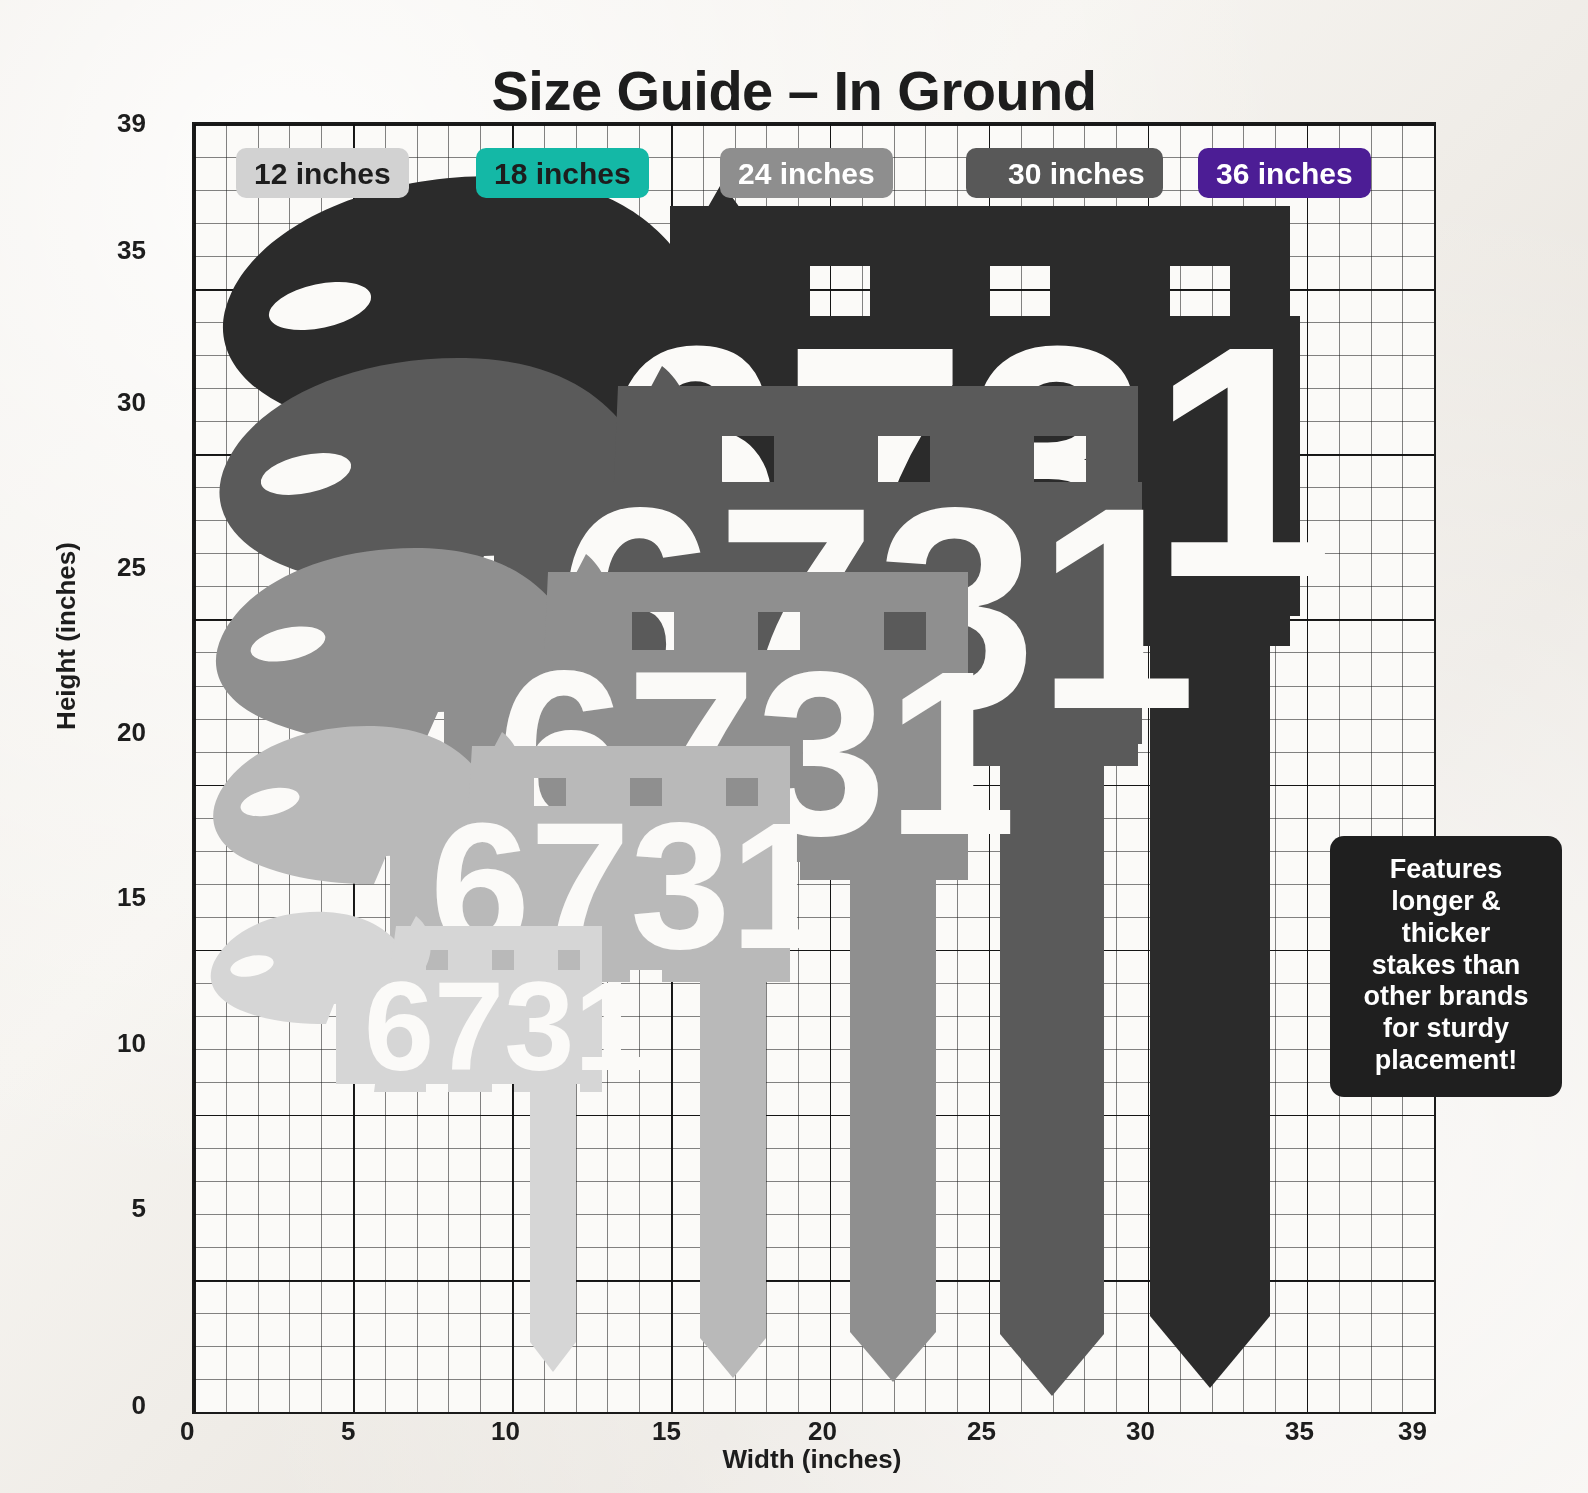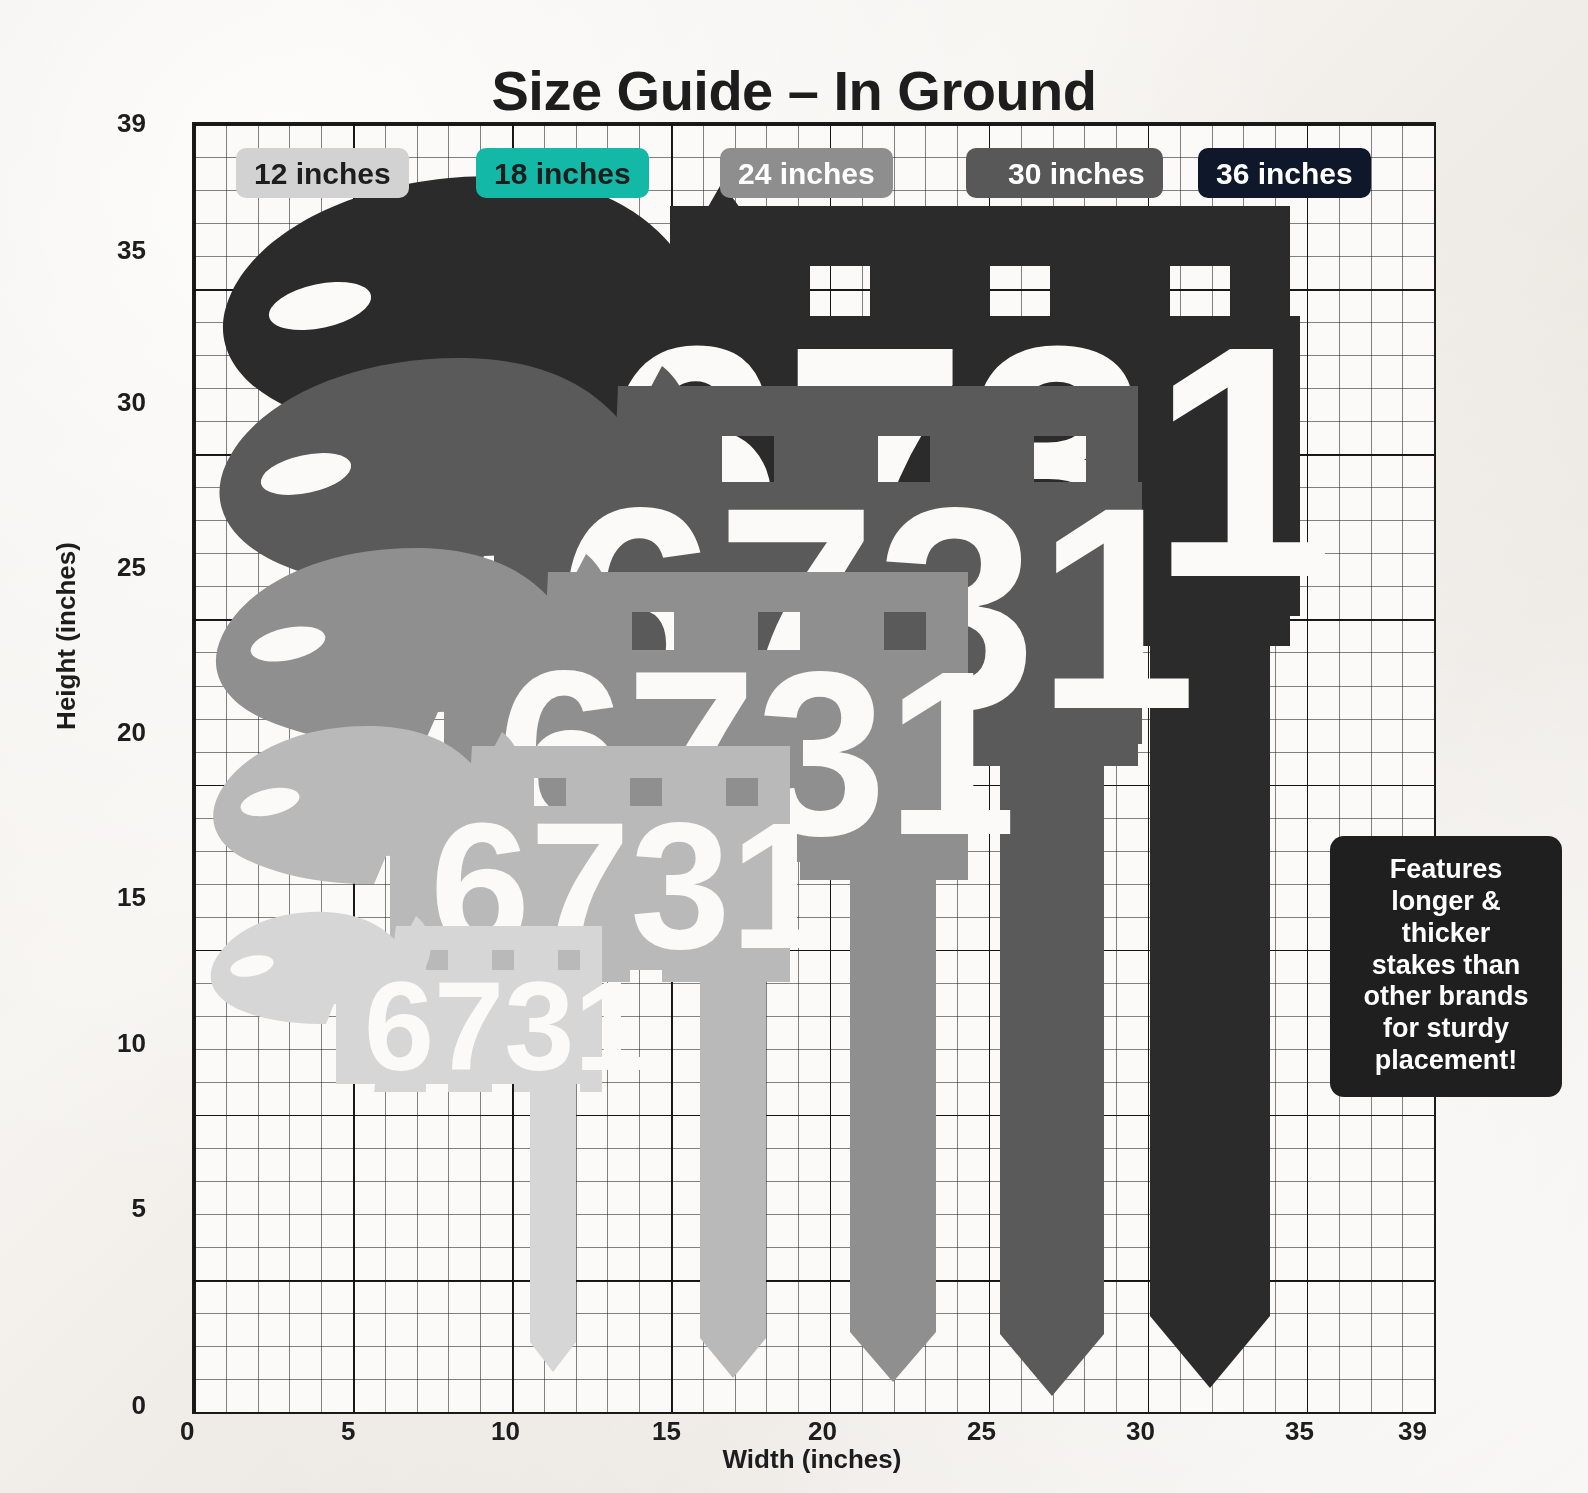--- a/index.html
+++ b/index.html
@@ -229,16 +229,16 @@
       <text x="164" y="170" font-family="Liberation Sans, sans-serif" font-size="126" font-weight="bold" fill="#fbfaf8">6731</text>
     </svg>
   </div>
 </div>
 
 <div class="chips">
   <div class="chip" style="left:0px; background:#d2d2d2; color:#1d1d1d;"><span>12 inches</span></div>
   <div class="chip" style="left:240px; background:#14b8a6; color:#1d1d1d;"><span>18 inches</span></div>
   <div class="chip" style="left:484px; background:#8e8e8e; color:#ffffff;"><span>24 inches</span></div>
   <div class="chip" style="left:730px; background:#585858; color:#ffffff;padding-left:42px;"><span>30 inches</span></div>
-  <div class="chip" style="left:962px; background:#0f172a; color:#ffffff;"><span>36 inches</span></div>
+  <div class="chip" style="left:962px; background:#4c1d95; color:#ffffff;"><span>36 inches</span></div>
 </div>
 
 <div class="features-box">Features longer &amp; thicker stakes than other brands for sturdy placement!</div>
 
 </body></html>

